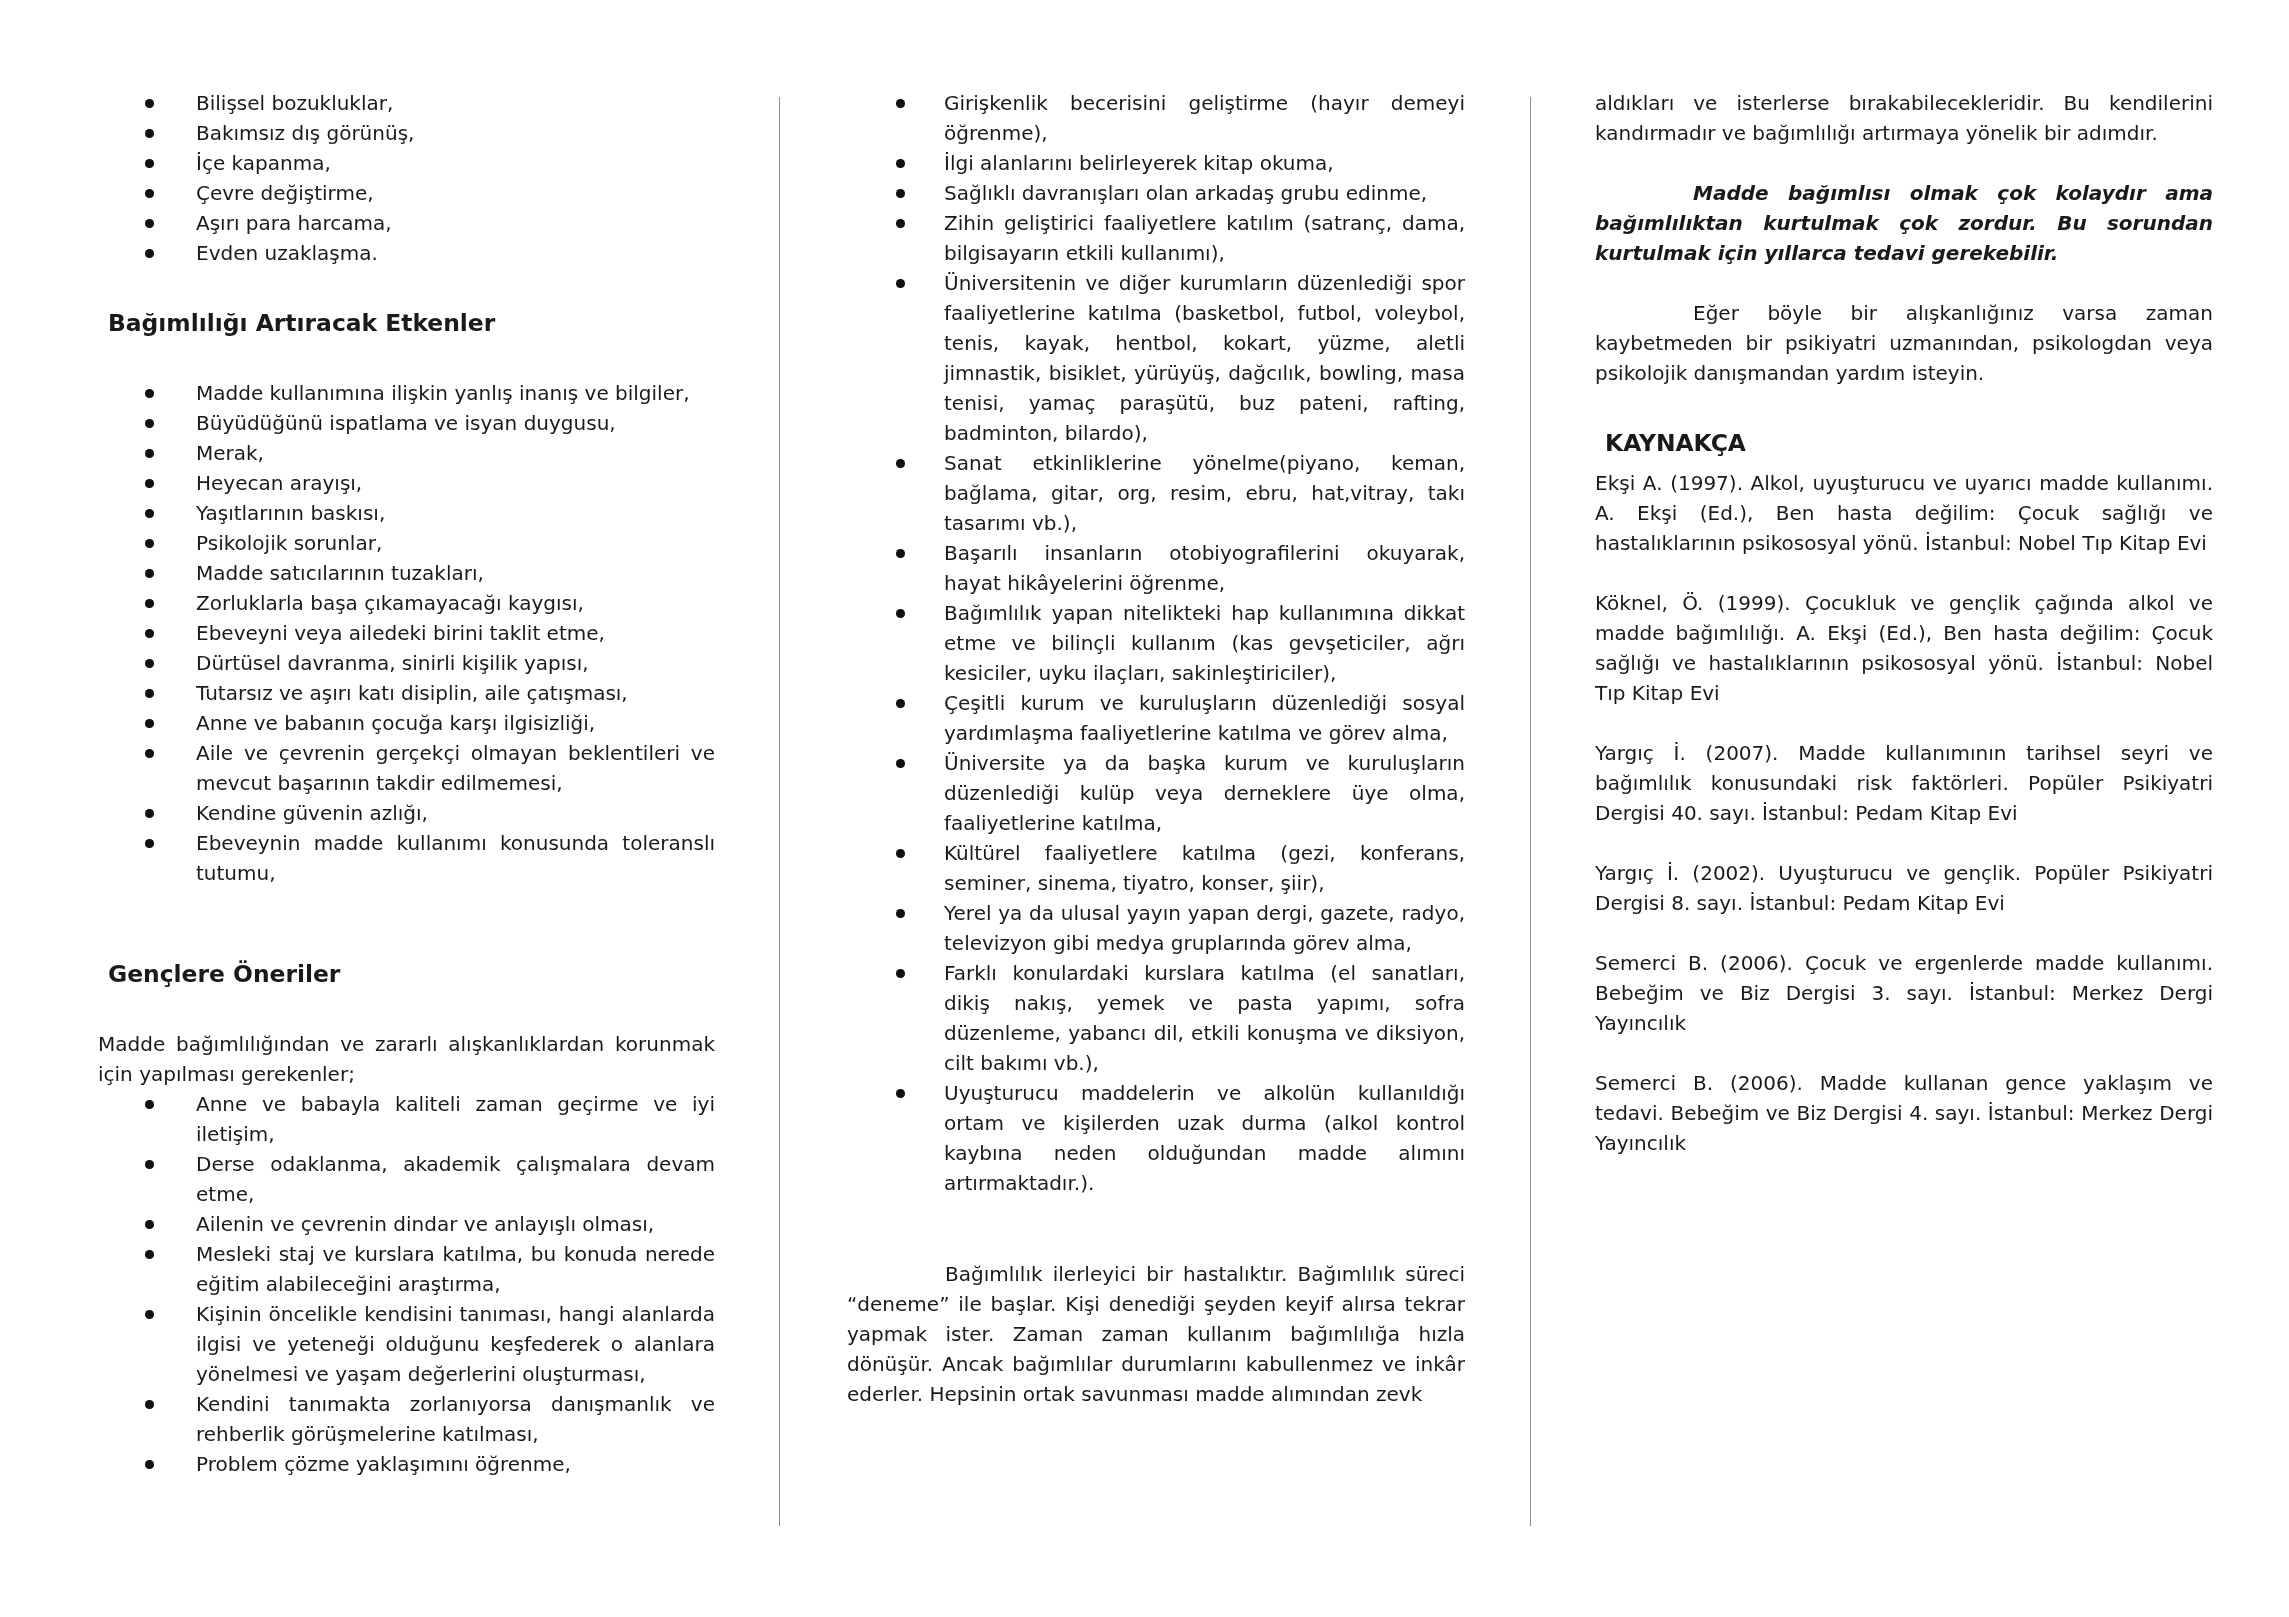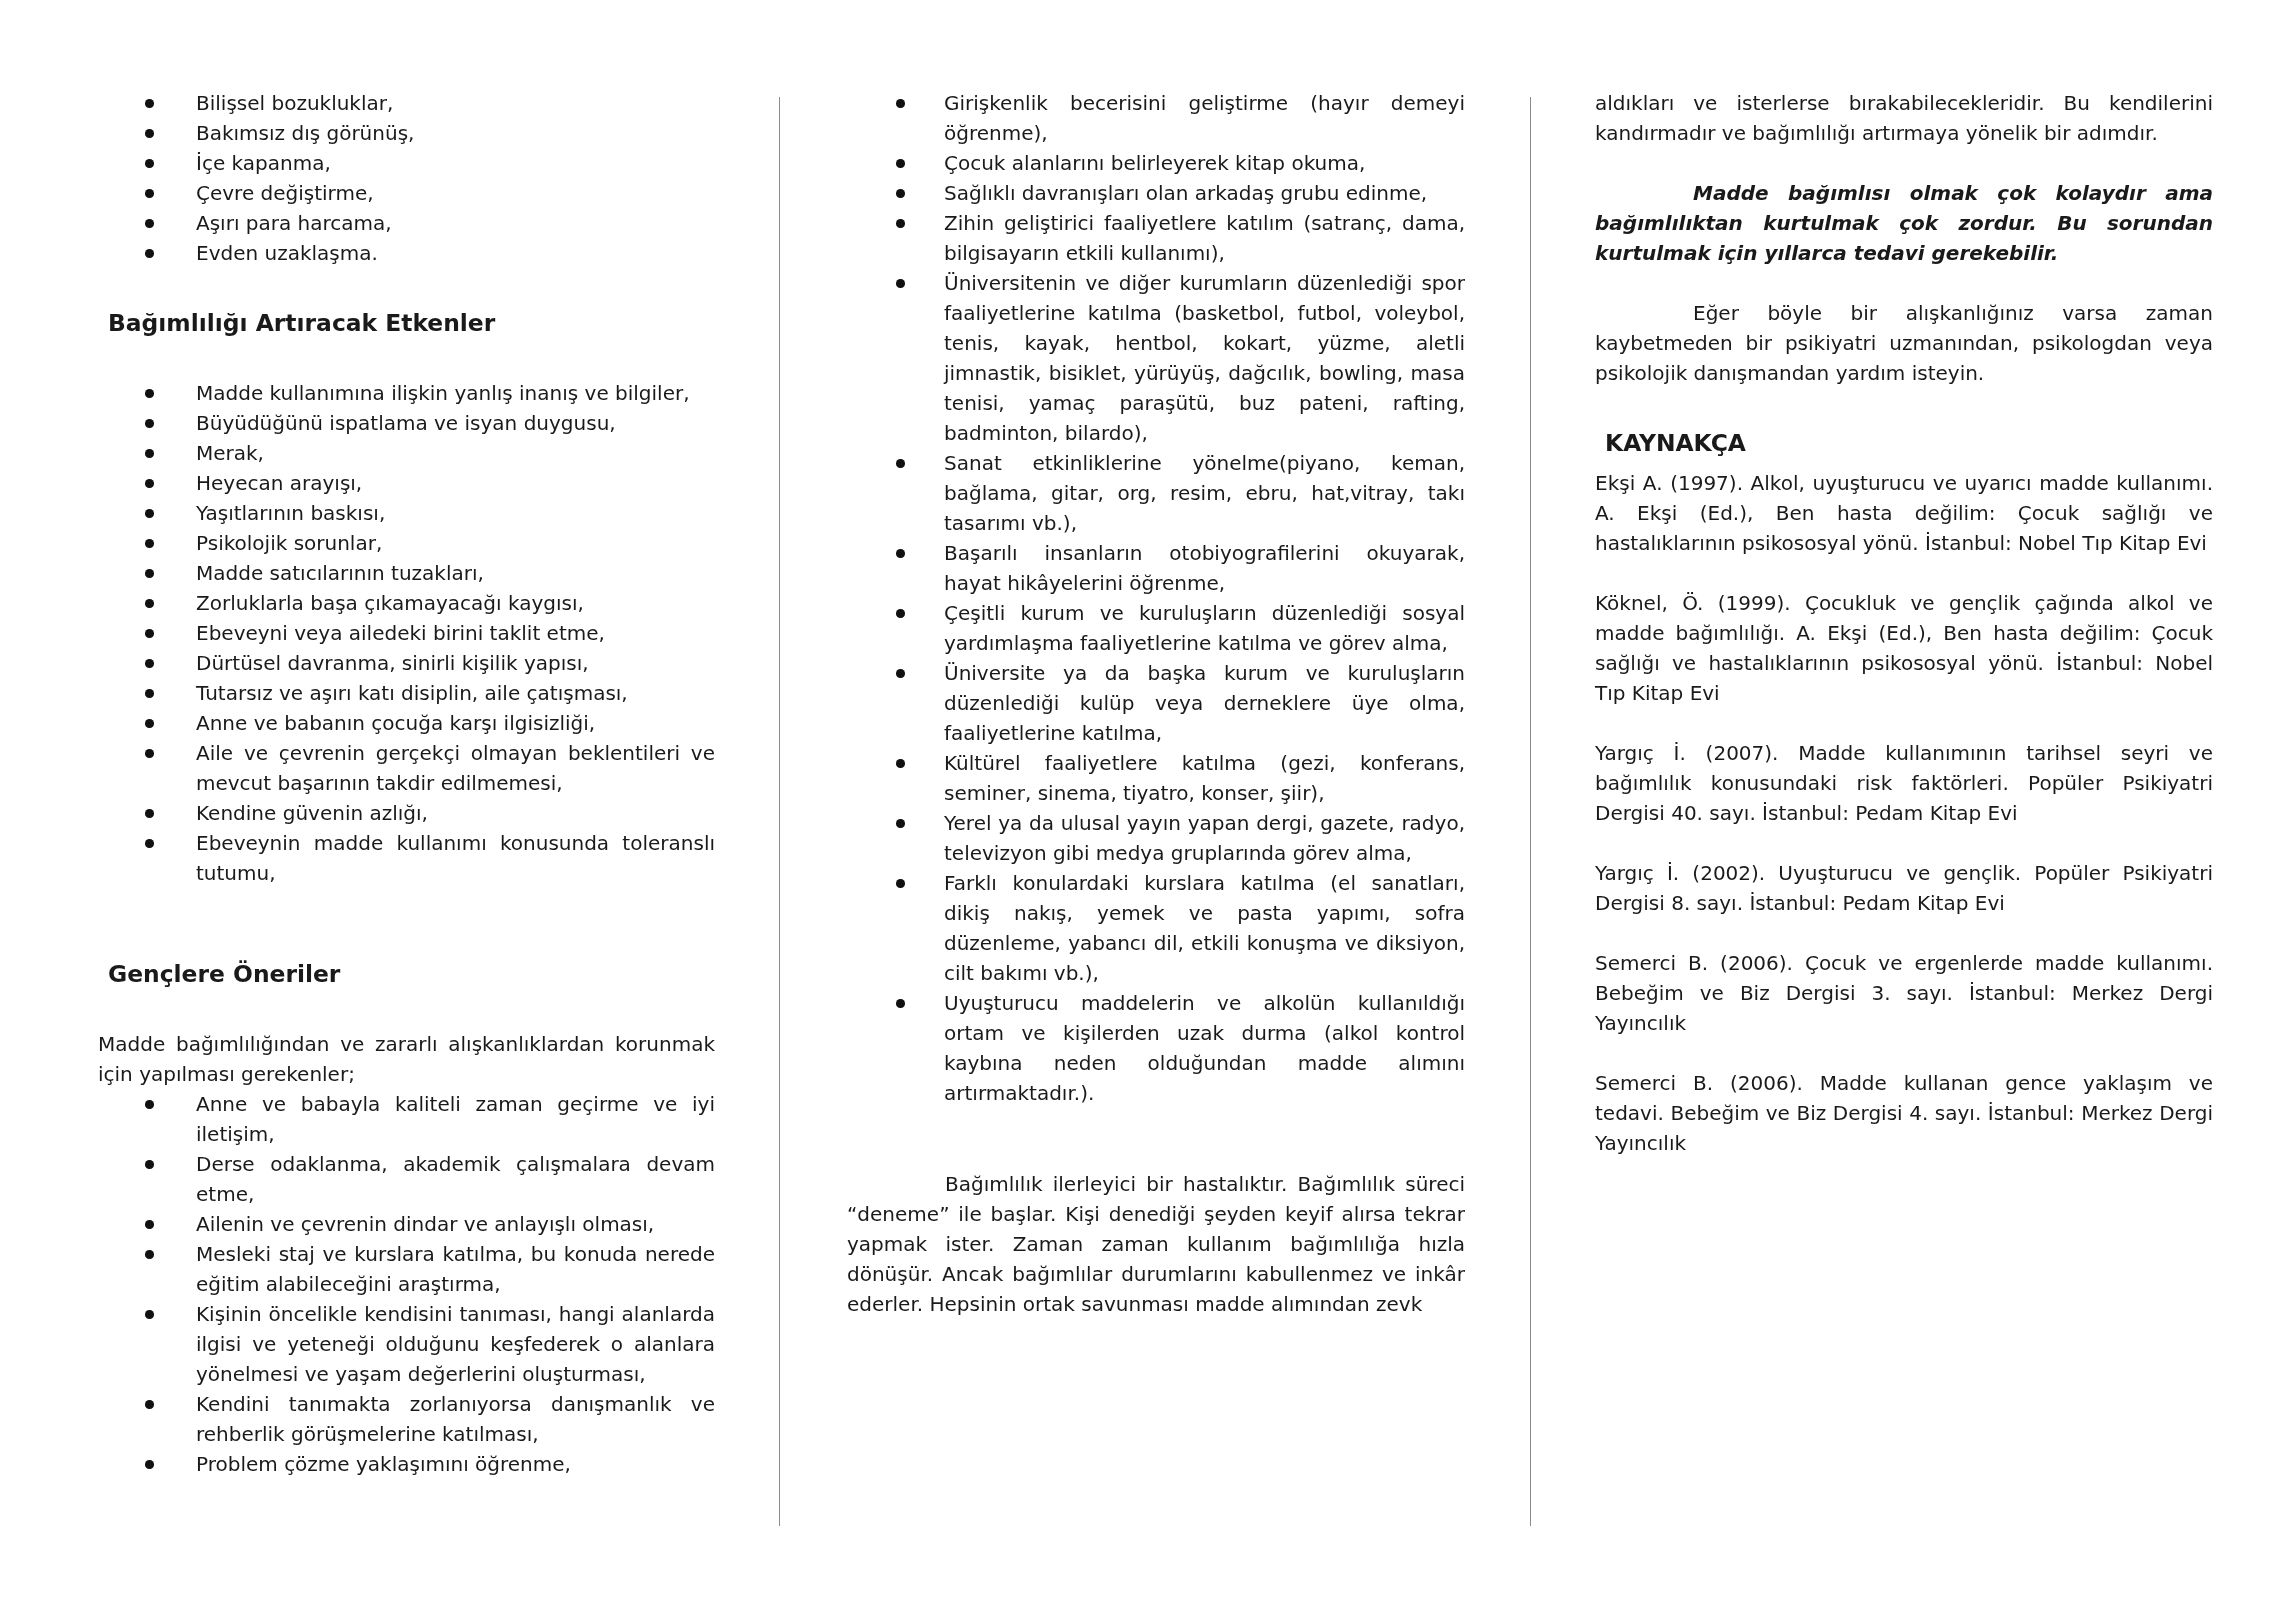--- a/index.html
+++ b/index.html
@@ -82,26 +82,27 @@
     <li><span class="bullet"></span><span>Mesleki staj ve kurslara katılma, bu konuda nerede eğitim alabileceğini araştırma,</span></li>
     <li><span class="bullet"></span><span>Kişinin öncelikle kendisini tanıması, hangi alanlarda ilgisi ve yeteneği olduğunu keşfederek o alanlara yönelmesi ve yaşam değerlerini oluşturması,</span></li>
     <li><span class="bullet"></span><span>Kendini tanımakta zorlanıyorsa danışmanlık ve rehberlik görüşmelerine katılması,</span></li>
     <li><span class="bullet"></span><span>Problem çözme yaklaşımını öğrenme,</span></li>
   </ul>
 </section>
 
 <section class="col" id="col2">
   <ul class="blist">
     <li><span class="bullet"></span><span>Girişkenlik becerisini geliştirme (hayır demeyi öğrenme),</span></li>
-    <li><span class="bullet"></span><span>Çocuk alanlarını belirleyerek kitap okuma,</span></li>
+    <li><span class="bullet"></span><span>İlgi alanlarını belirleyerek kitap okuma,</span></li>
     <li><span class="bullet"></span><span>Sağlıklı davranışları olan arkadaş grubu edinme,</span></li>
     <li><span class="bullet"></span><span>Zihin geliştirici faaliyetlere katılım (satranç, dama, bilgisayarın etkili kullanımı),</span></li>
     <li><span class="bullet"></span><span>Üniversitenin ve diğer kurumların düzenlediği spor faaliyetlerine katılma (basketbol, futbol, voleybol, tenis, kayak, hentbol, kokart, yüzme, aletli jimnastik, bisiklet, yürüyüş, dağcılık, bowling, masa tenisi, yamaç paraşütü, buz pateni, rafting, badminton, bilardo),</span></li>
     <li><span class="bullet"></span><span>Sanat etkinliklerine yönelme(piyano, keman, bağlama, gitar, org, resim, ebru, hat,vitray, takı tasarımı vb.),</span></li>
     <li><span class="bullet"></span><span>Başarılı insanların otobiyografilerini okuyarak, hayat hikâyelerini öğrenme,</span></li>
+    <li><span class="bullet"></span><span>Bağımlılık yapan nitelikteki hap kullanımına dikkat etme ve bilinçli kullanım (kas gevşeticiler, ağrı kesiciler, uyku ilaçları, sakinleştiriciler),</span></li>
     <li><span class="bullet"></span><span>Çeşitli kurum ve kuruluşların düzenlediği sosyal yardımlaşma faaliyetlerine katılma ve görev alma,</span></li>
     <li><span class="bullet"></span><span>Üniversite ya da başka kurum ve kuruluşların düzenlediği kulüp veya derneklere üye olma, faaliyetlerine katılma,</span></li>
     <li><span class="bullet"></span><span>Kültürel faaliyetlere katılma (gezi, konferans, seminer, sinema, tiyatro, konser, şiir),</span></li>
     <li><span class="bullet"></span><span>Yerel ya da ulusal yayın yapan dergi, gazete, radyo, televizyon gibi medya gruplarında görev alma,</span></li>
     <li><span class="bullet"></span><span>Farklı konulardaki kurslara katılma (el sanatları, dikiş nakış, yemek ve pasta yapımı, sofra düzenleme, yabancı dil, etkili konuşma ve diksiyon, cilt bakımı vb.),</span></li>
     <li><span class="bullet"></span><span>Uyuşturucu maddelerin ve alkolün kullanıldığı ortam ve kişilerden uzak durma (alkol kontrol kaybına neden olduğundan madde alımını artırmaktadır.).</span></li>
   </ul>
   <div class="gap2"></div>
   <p class="para indent">Bağımlılık ilerleyici bir hastalıktır. Bağımlılık süreci “deneme” ile başlar. Kişi denediği şeyden keyif alırsa tekrar yapmak ister. Zaman zaman kullanım bağımlılığa hızla dönüşür. Ancak bağımlılar durumlarını kabullenmez ve inkâr ederler. Hepsinin ortak savunması madde alımından zevk</p>
 </section>

